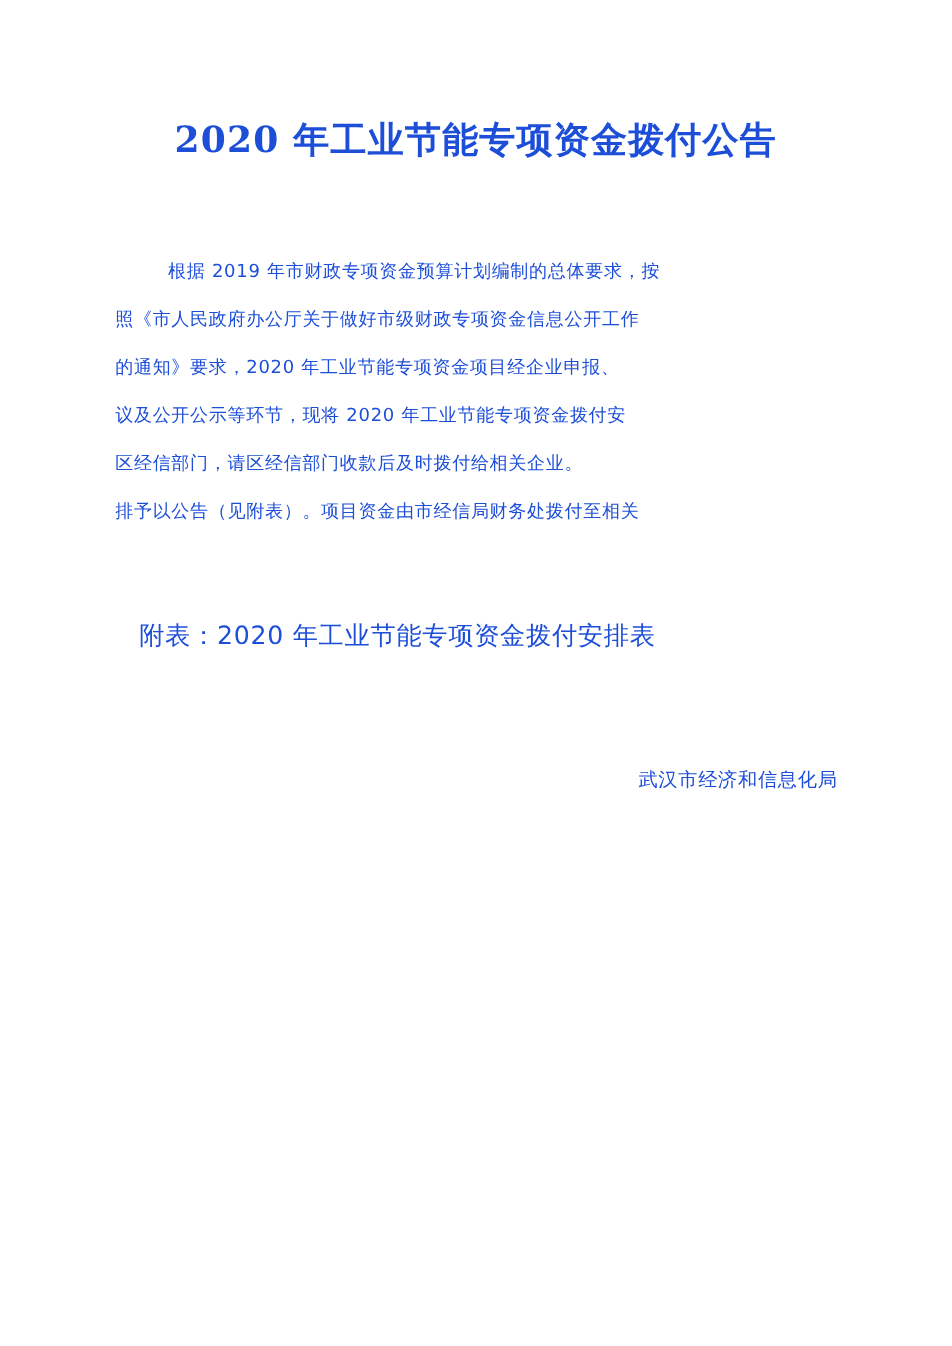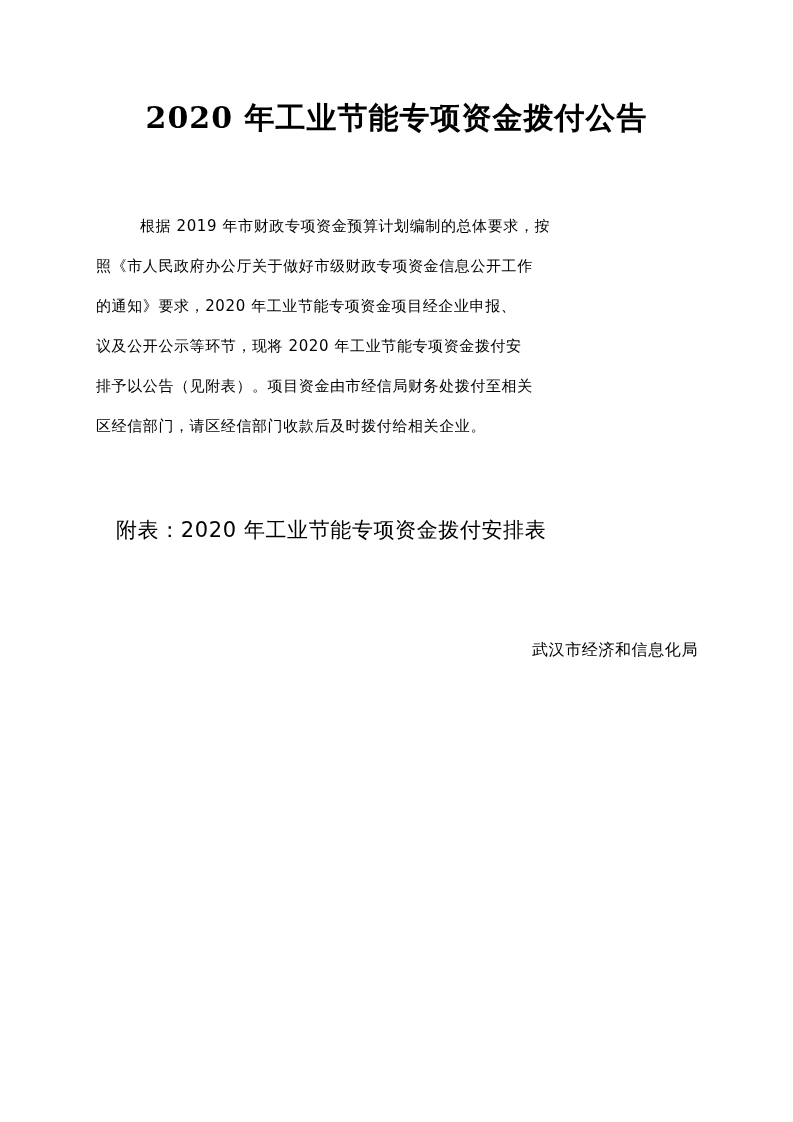--- a/index.html
+++ b/index.html
@@ -6,21 +6,21 @@
     margin: 0;
     padding: 0;
     background: #ffffff;
   }
   .page {
     position: relative;
     width: 793px;
     height: 922px;
     margin: 0 auto;
     background: #ffffff;
-    color: #000000;
+    color: #1d4ed8;
     font-family: "DejaVu Sans", "Liberation Sans", sans-serif;
     overflow: hidden;
   }
   .doc-title {
     position: absolute;
     top: 98px;
     left: 0;
     right: 0;
     margin: 0;
     text-align: center;
@@ -73,22 +73,22 @@
 
 <div class="page">
 
   <h1 class="doc-title">2020 年工业节能专项资金拨付公告</h1>
 
   <div class="body-paragraph">
     <div class="body-line indent">根据 2019 年市财政专项资金预算计划编制的总体要求，按</div>
     <div class="body-line">照《市人民政府办公厅关于做好市级财政专项资金信息公开工作</div>
     <div class="body-line">的通知》要求，2020 年工业节能专项资金项目经企业申报、</div>
     <div class="body-line">议及公开公示等环节，现将 2020 年工业节能专项资金拨付安</div>
+    <div class="body-line">区经信部门，请区经信部门收款后及时拨付给相关企业。</div>
     <div class="body-line">排予以公告（见附表）。项目资金由市经信局财务处拨付至相关</div>
-    <div class="body-line">区经信部门，请区经信部门收款后及时拨付给相关企业。</div>
   </div>
 
   <div class="attachment-note">附表：2020 年工业节能专项资金拨付安排表</div>
 
   <div class="signature-block">
     <div>武汉市经济和信息化局</div>
   </div>
 
 </div>
 

